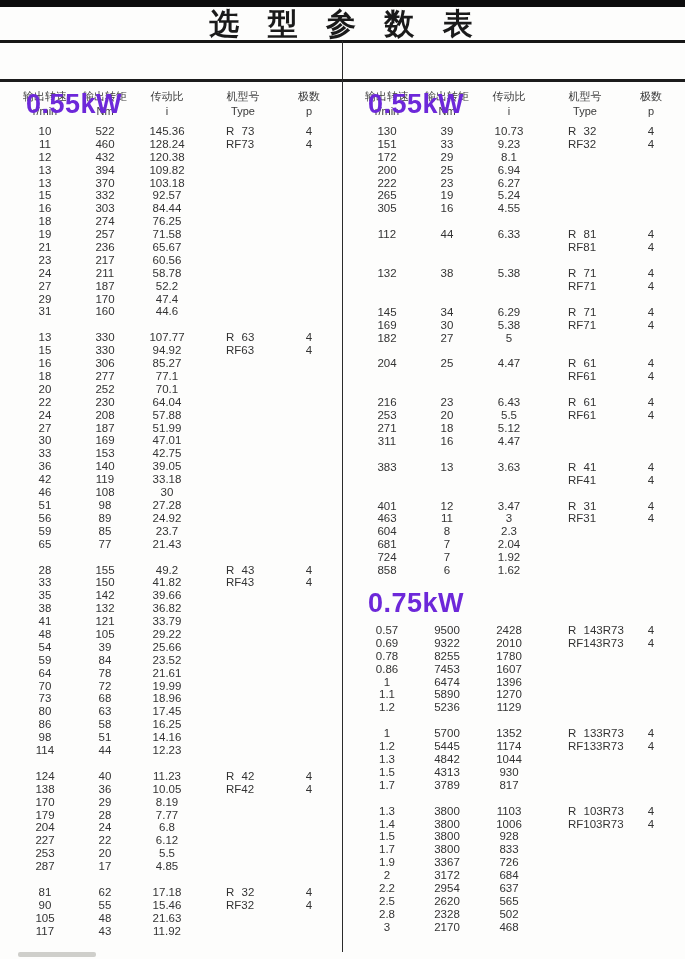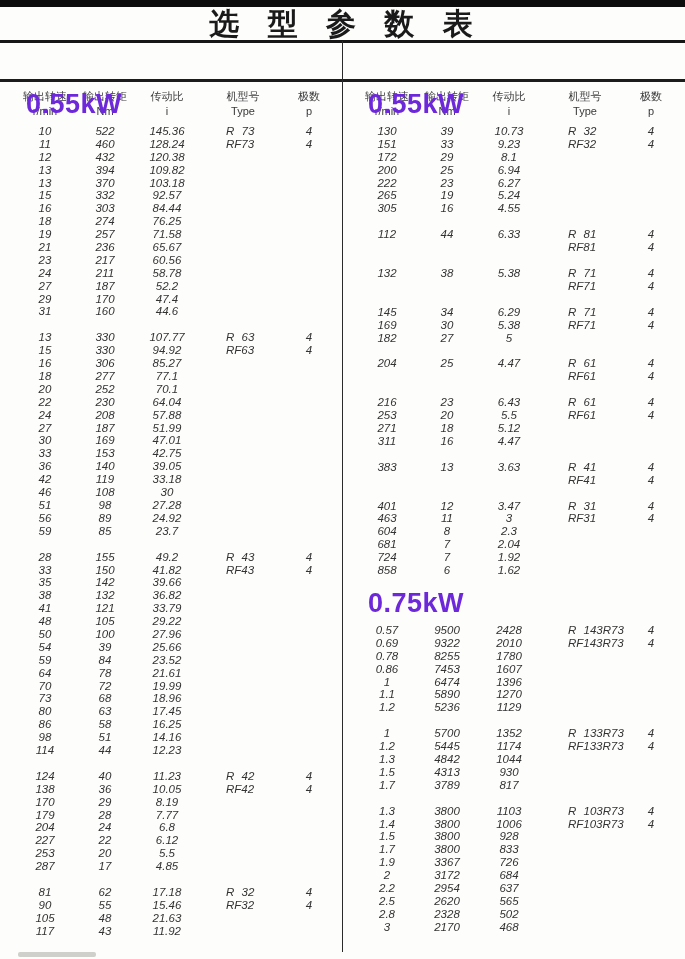--- a/index.html
+++ b/index.html
@@ -56,21 +56,21 @@
     display:flex;
   }
   .table-half{
     width:342px;box-sizing:border-box;
   }
   .section-heading{
     font-size:27px;font-weight:bold;color:#6d28d9;
     margin:9px 0 7px 26px;line-height:27px;
     letter-spacing:0.5px;
   }
-  .block{margin-bottom:13px;font-style:italic;}
+  .block{margin-bottom:13px;}
   .row{
     display:grid;
     grid-template-columns:54px 66px 58px 94px 38px;
     padding-left:18px;
     height:12.9px;line-height:12.9px;
     font-size:11.5px;color:#333;
   }
   .cell{text-align:center;white-space:nowrap;overflow:visible;}
   .cell.type{text-align:left;padding-left:30px;word-spacing:4px;}
   .smudge{
@@ -352,20 +352,27 @@
             <div class="cell type"></div>
             <div class="cell"></div>
           </div>
           <div class="row">
             <div class="cell">59</div>
             <div class="cell">85</div>
             <div class="cell">23.7</div>
             <div class="cell type"></div>
             <div class="cell"></div>
           </div>
+          <div class="row">
+            <div class="cell">65</div>
+            <div class="cell">77</div>
+            <div class="cell">21.43</div>
+            <div class="cell type"></div>
+            <div class="cell"></div>
+          </div>
         </div>
         <div class="block">
           <div class="row">
             <div class="cell">28</div>
             <div class="cell">155</div>
             <div class="cell">49.2</div>
             <div class="cell type">R 43</div>
             <div class="cell">4</div>
           </div>
           <div class="row">
@@ -393,27 +400,20 @@
             <div class="cell">41</div>
             <div class="cell">121</div>
             <div class="cell">33.79</div>
             <div class="cell type"></div>
             <div class="cell"></div>
           </div>
           <div class="row">
             <div class="cell">48</div>
             <div class="cell">105</div>
             <div class="cell">29.22</div>
-            <div class="cell type"></div>
-            <div class="cell"></div>
-          </div>
-          <div class="row">
-            <div class="cell">50</div>
-            <div class="cell">100</div>
-            <div class="cell">27.96</div>
             <div class="cell type"></div>
             <div class="cell"></div>
           </div>
           <div class="row">
             <div class="cell">54</div>
             <div class="cell">39</div>
             <div class="cell">25.66</div>
             <div class="cell type"></div>
             <div class="cell"></div>
           </div>

